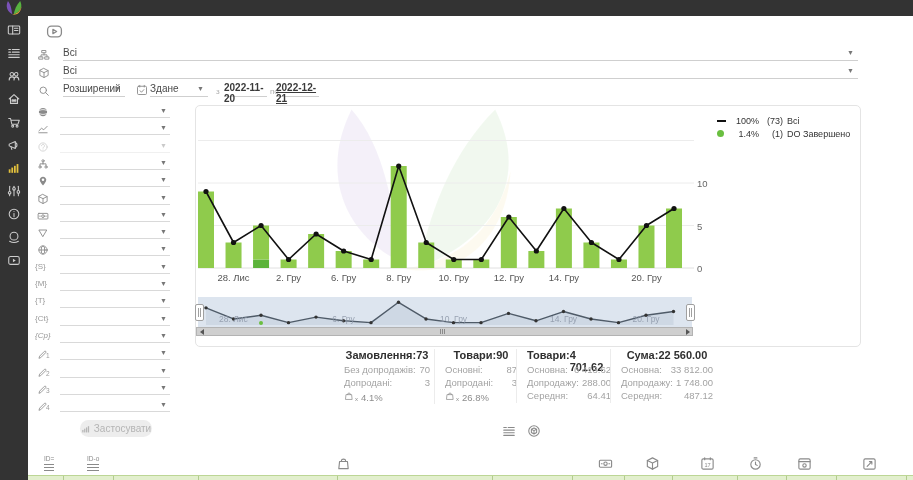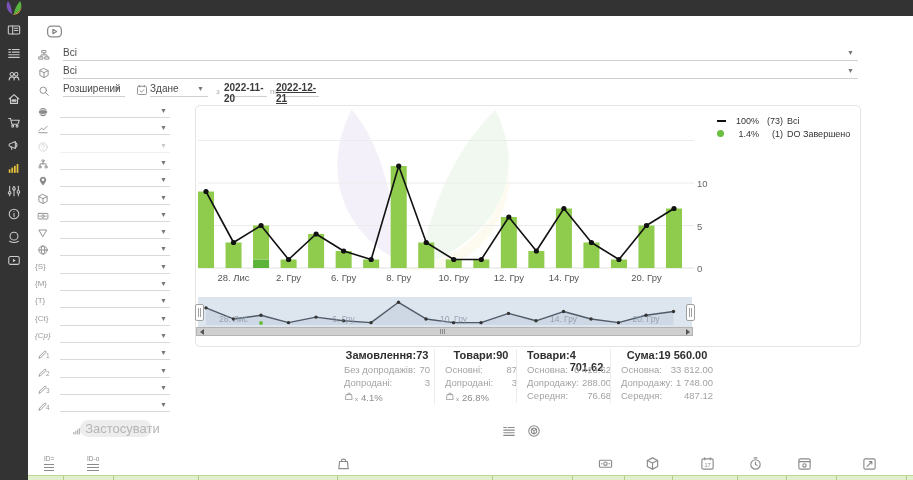--- a/index.html
+++ b/index.html
@@ -24,21 +24,21 @@
   .lbl-xs{position:absolute;font-size:8px;color:#b0b0b0;}
   
   .f-row{position:absolute;left:33px;width:137px;height:15px;}
   .f-row .f-ico{position:absolute;left:4px;top:0px;color:#8a8a8a;width:15px;height:14px;}
   .f-row .f-brace{position:absolute;left:2px;top:2px;font-size:8px;color:#9a9a9a;letter-spacing:0;}
   .f-row .f-sub{position:absolute;left:13px;top:6px;font-size:6.5px;color:#9a9a9a;}
   .f-row .f-dd{position:absolute;left:27px;right:0;top:0;height:13px;border-bottom:1px solid #d9d9d9;cursor:pointer;}
   .f-row .chev{right:3px;top:3px;}
   .f-row.disabled{opacity:.38;}
   .apply-btn{position:absolute;left:80px;top:420px;width:72px;height:17px;border:none;border-radius:9px;
-             background:#ededed;color:#b5b5b5;font-size:13px;font-family:"Liberation Sans",sans-serif;
+             background:#ededed;color:#b5b5b5;font-size:10px;font-family:"Liberation Sans",sans-serif;
              display:flex;align-items:center;justify-content:center;gap:3px;cursor:pointer;}
   
   .card{position:absolute;left:195px;top:105px;width:664px;height:240px;background:#fff;
         border:1px solid #e4e4e4;border-radius:5px;}
   .ylab{position:absolute;left:501px;width:18px;font-size:9.5px;color:#666;}
   .xlab{position:absolute;top:166px;width:44px;text-align:center;font-size:9.5px;color:#555;}
   .legend{position:absolute;left:521px;top:8px;width:140px;font-size:9px;color:#333;}
   .lg-row{display:flex;align-items:center;height:13px;cursor:pointer;}
   .lg-mark{width:12px;display:flex;align-items:center;justify-content:flex-start;}
   .lg-line{width:9px;height:2px;background:#111;}
@@ -603,27 +603,27 @@
         <div class="st-row">
           <span>Основна:</span>
           <span>6 413.62</span>
         </div>
         <div class="st-row">
           <span>Допродажу:</span>
           <span>288.00</span>
         </div>
         <div class="st-row">
           <span>Середня:</span>
-          <span>76.68</span>
+          <span>64.41</span>
         </div>
       </div>
       <div class="stat-col b" style="left: 610px; width: 92px;">
         <div class="st-title">
           <span>Сума:</span>
-          <span>19 560.00</span>
+          <span>22 560.00</span>
         </div>
         <div class="st-row">
           <span>Основна:</span>
           <span>33 812.00</span>
         </div>
         <div class="st-row">
           <span>Допродажу:</span>
           <span>1 748.00</span>
         </div>
         <div class="st-row">

